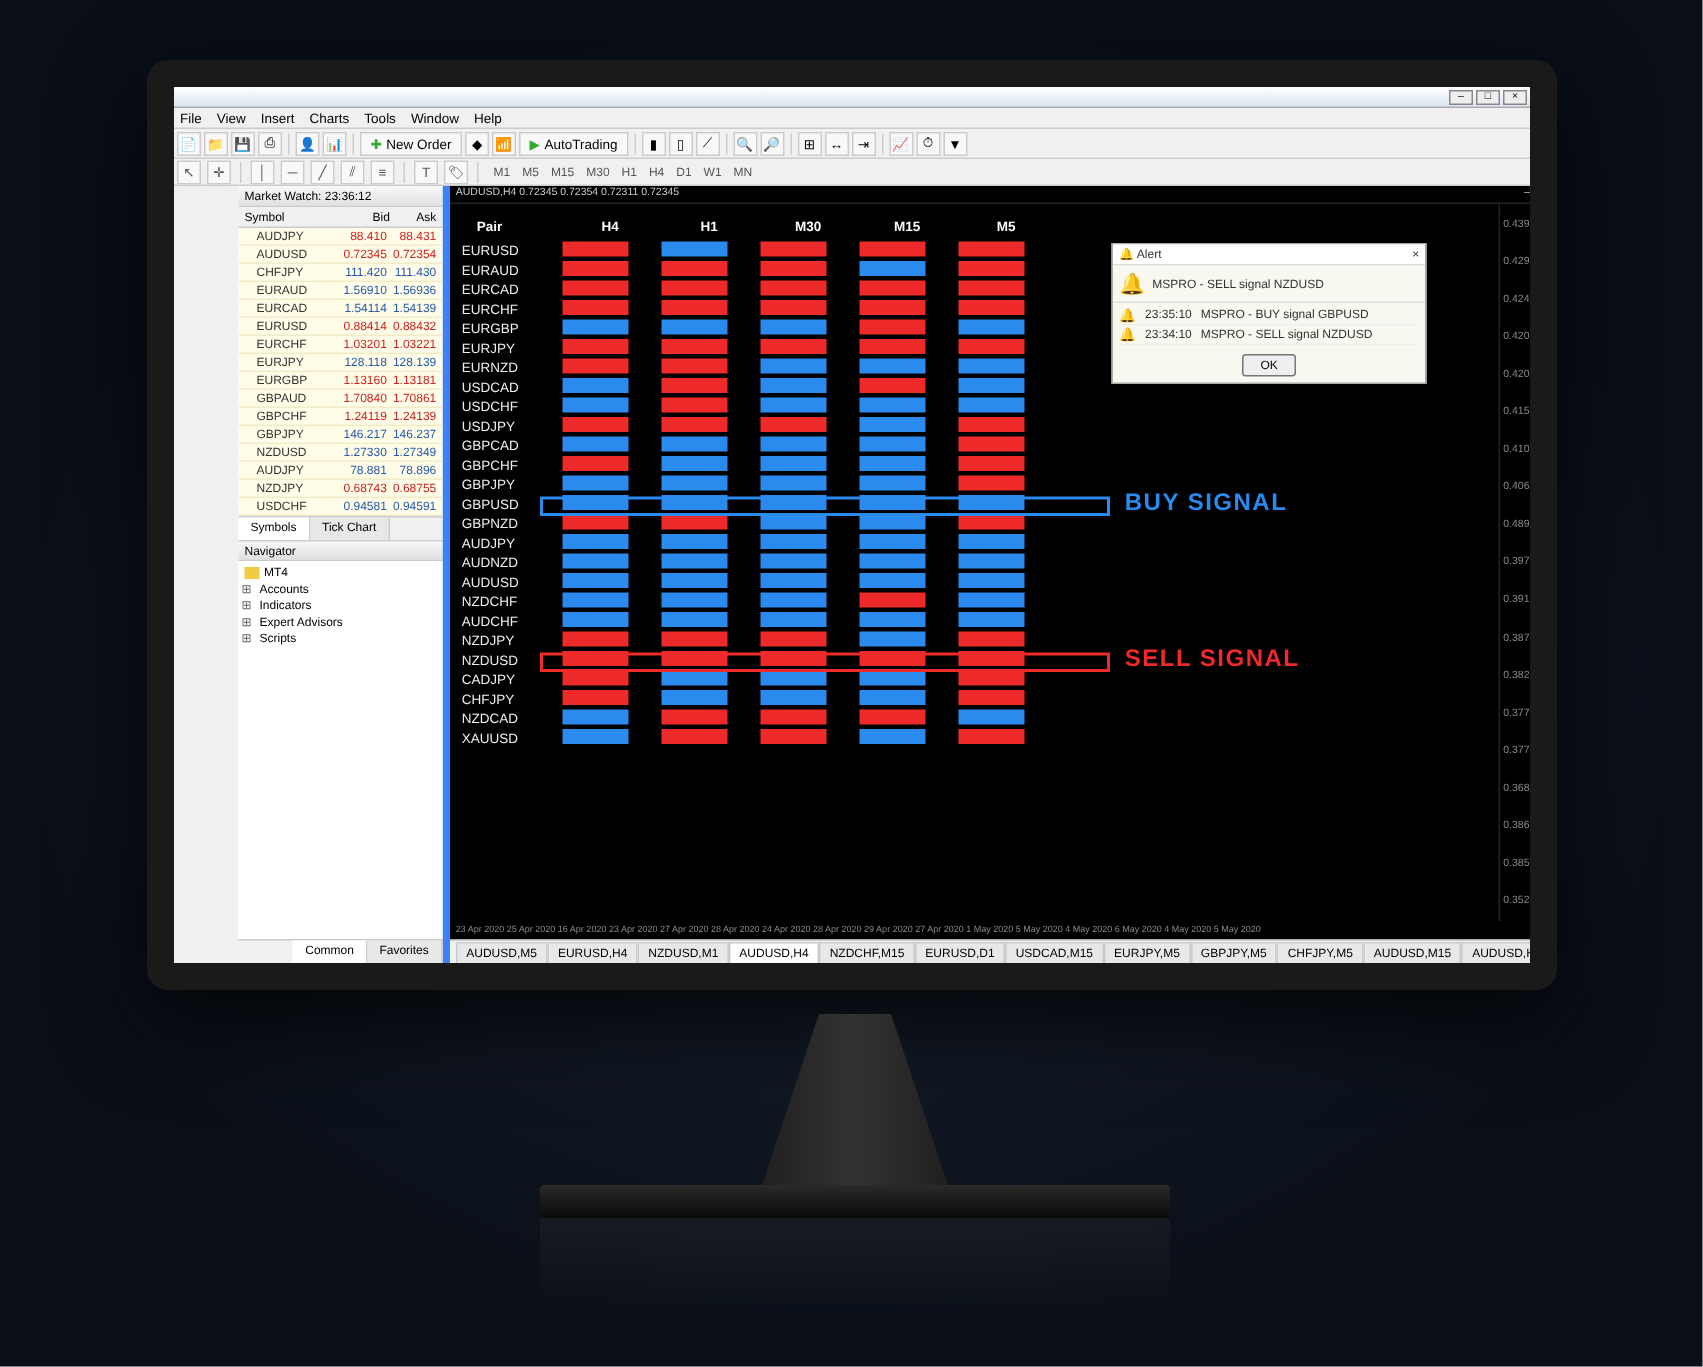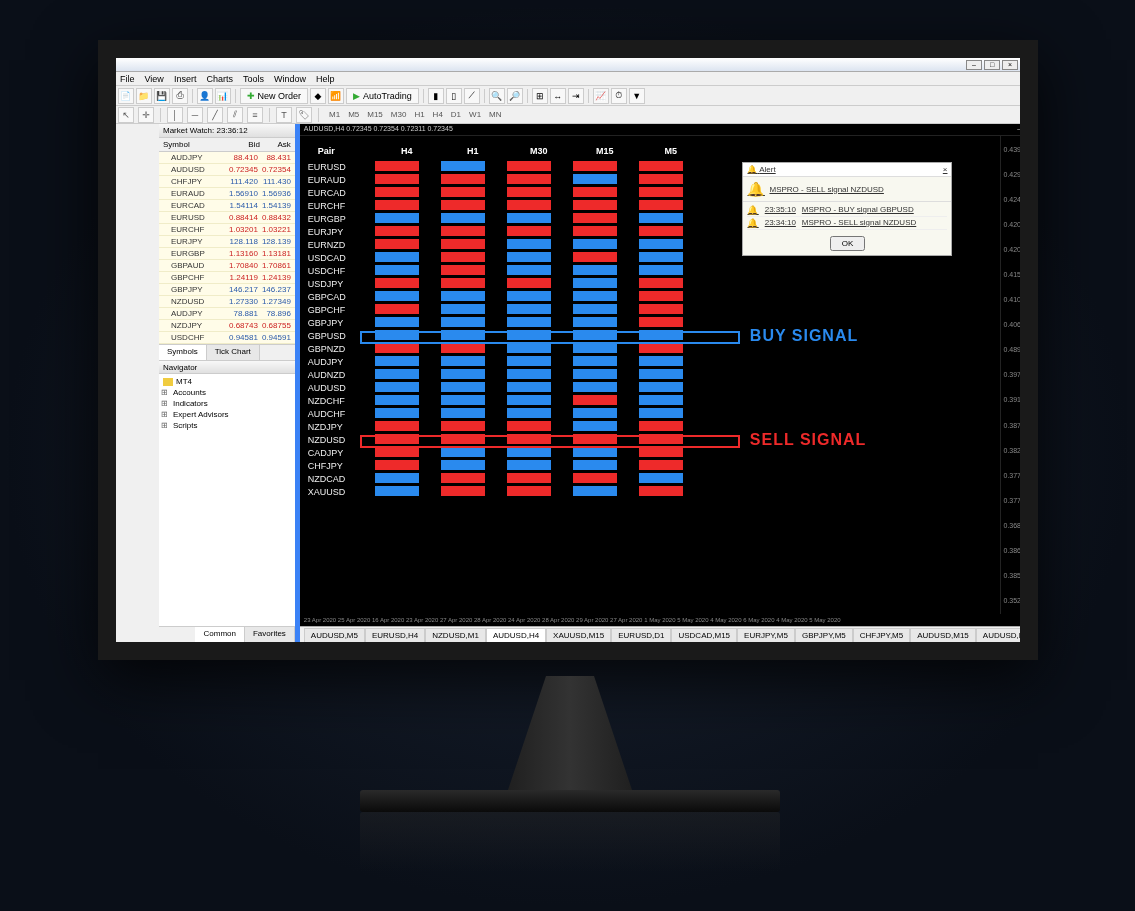--- a/index.html
+++ b/index.html
@@ -14,21 +14,21 @@
   }
   
   .monitor {
     position: absolute;
     left: 98px;
     top: 40px;
     width: 940px;
     height: 620px;
     background: #84cc16;
     border: 18px solid #1a1a1a;
-    border-radius: 0;
+    border-radius: 14px;
     box-shadow: 0 20px 60px rgba(0,0,0,0.8), inset 0 0 3px #333;
   }
   .monitor-stand {
     position: absolute;
     left: 490px;
     top: 676px;
     width: 160px;
     height: 120px;
     background: linear-gradient(to right, #1a1a1a, #333, #1a1a1a);
     clip-path: polygon(35% 0%, 65% 0%, 90% 100%, 10% 100%);
@@ -336,21 +336,20 @@
   .alert {
     position: absolute;
     right: 48px;
     top: 26px;
     width: 210px;
     background: #f8f8f0;
     border: 1px solid #aaa;
     font-size: 8px;
     color: #333;
     box-shadow: 2px 2px 6px rgba(0,0,0,0.5);
-    text-decoration: underline;
   }
   .alert-title {
     height: 14px;
     background: #fff;
     border-bottom: 1px solid #ddd;
     padding: 1px 4px;
     display: flex;
     align-items: center;
     justify-content:space-between;
   }
@@ -1099,21 +1098,21 @@
               <div>0.3856</div>
               <div>0.3524</div>
             </div>
         </div>
         <div class="xaxis">23 Apr 2020   25 Apr 2020   16 Apr 2020   23 Apr 2020   27 Apr 2020   28 Apr 2020   24 Apr 2020   28 Apr 2020   29 Apr 2020   27 Apr 2020   1 May 2020   5 May 2020   4 May 2020   6 May 2020   4 May 2020   5 May 2020</div>
         <div class="bottom-tabs" id="bottom-tabs">
             <div class="ctab">AUDUSD,M5</div>
             <div class="ctab">EURUSD,H4</div>
             <div class="ctab">NZDUSD,M1</div>
             <div class="ctab active">AUDUSD,H4</div>
-            <div class="ctab">XAUUSD,M15</div>
+            <div class="ctab">NZDCHF,M15</div>
             <div class="ctab">EURUSD,D1</div>
             <div class="ctab">USDCAD,M15</div>
             <div class="ctab">EURJPY,M5</div>
             <div class="ctab">GBPJPY,M5</div>
             <div class="ctab">CHFJPY,M5</div>
             <div class="ctab">AUDUSD,M15</div>
             <div class="ctab">AUDUSD,H15</div>
           </div>
       </div>
     </div>

